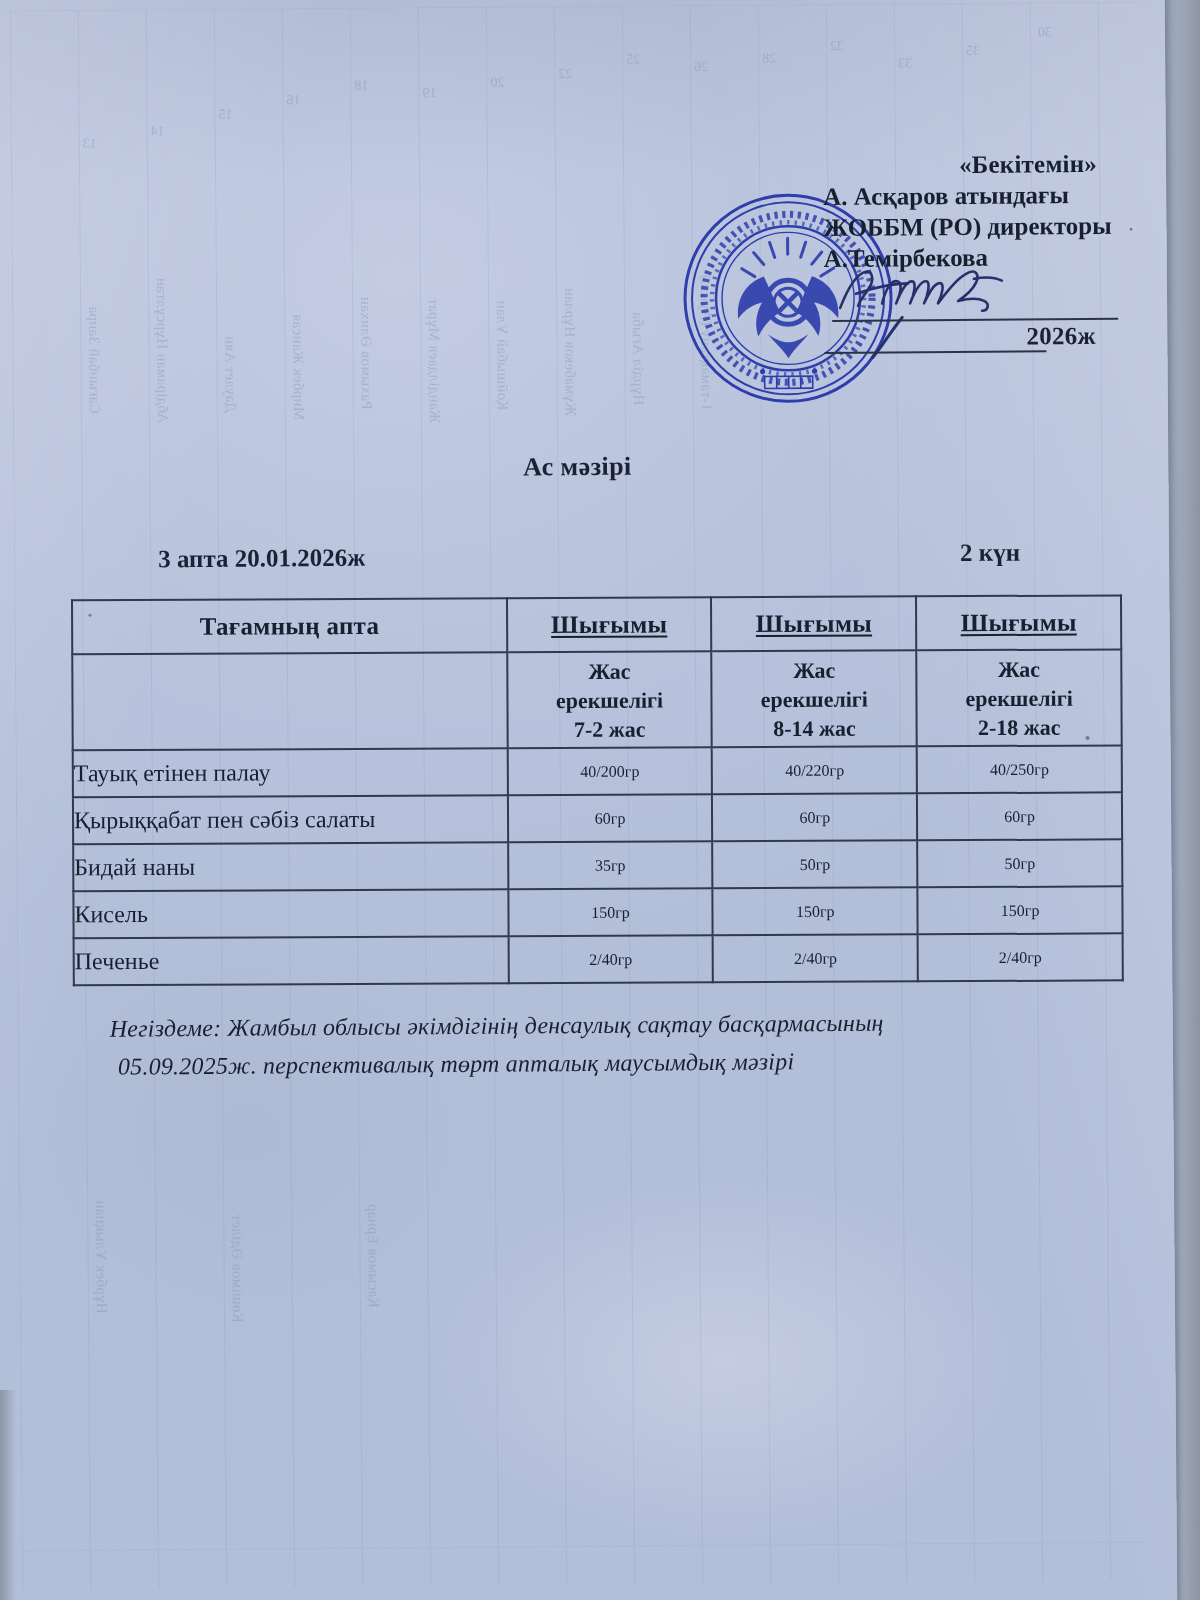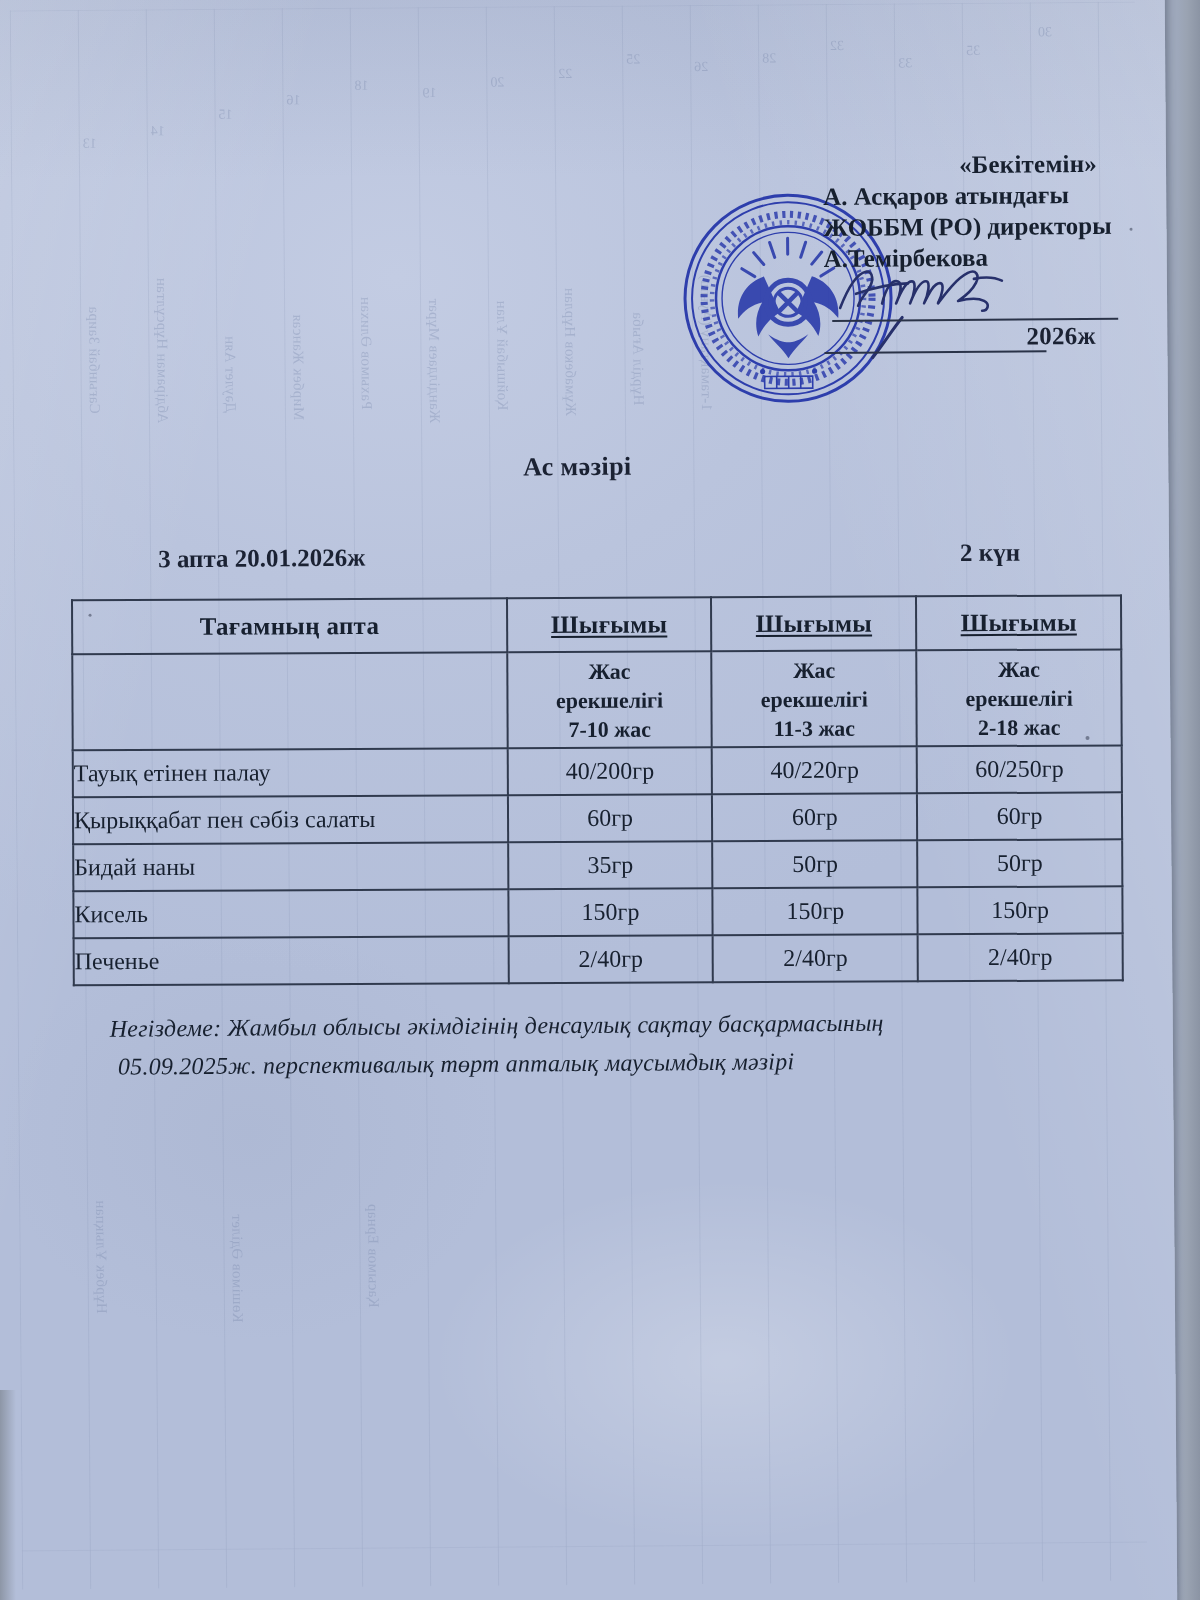--- a/index.html
+++ b/index.html
@@ -226,21 +226,21 @@
   .dish-cell {
     height: 45px;
     font-size: 24px;
     text-align: left;
     vertical-align: middle;
     padding-left: 14px;
     white-space: nowrap;
   }
   .qty-cell {
     height: 45px;
-    font-size: 24px;
+    font-size: 16px;
     text-align: center;
     vertical-align: middle;
   }
 
   
   #footnote {
     position: absolute;
     left: 108px; top: 1006px;
     width: 880px;
     font-size: 24px;
@@ -397,40 +397,40 @@
             <th class="hdr-cell"><span>Тағамның апта</span></th>
             <th class="hdr-cell"><u>Шығымы</u></th>
             <th class="hdr-cell"><u>Шығымы</u></th>
             <th class="hdr-cell"><u>Шығымы</u></th>
           </tr>
           <tr>
             <td class="sub-cell"></td>
             <td class="sub-cell">
               <span class="age">Жас</span>
               <span class="age">ерекшелігі</span>
-              <span class="age">7-10 жас</span>
+              <span class="age">7-2 жас</span>
             </td>
             <td class="sub-cell">
               <span class="age">Жас</span>
               <span class="age">ерекшелігі</span>
-              <span class="age">11-3 жас</span>
+              <span class="age">8-14 жас</span>
             </td>
             <td class="sub-cell">
               <span class="age">Жас</span>
               <span class="age">ерекшелігі</span>
               <span class="age">2-18 жас</span>
             </td>
           </tr>
         </thead>
         <tbody>
           <tr>
             <td class="dish-cell">Тауық етінен палау</td>
             <td class="qty-cell">40/200гр</td>
             <td class="qty-cell">40/220гр</td>
-            <td class="qty-cell">60/250гр</td>
+            <td class="qty-cell">40/250гр</td>
           </tr>
           <tr>
             <td class="dish-cell">Қырыққабат пен сәбіз салаты</td>
             <td class="qty-cell">60гр</td>
             <td class="qty-cell">60гр</td>
             <td class="qty-cell">60гр</td>
           </tr>
           <tr>
             <td class="dish-cell">Бидай наны</td>
             <td class="qty-cell">35гр</td>

